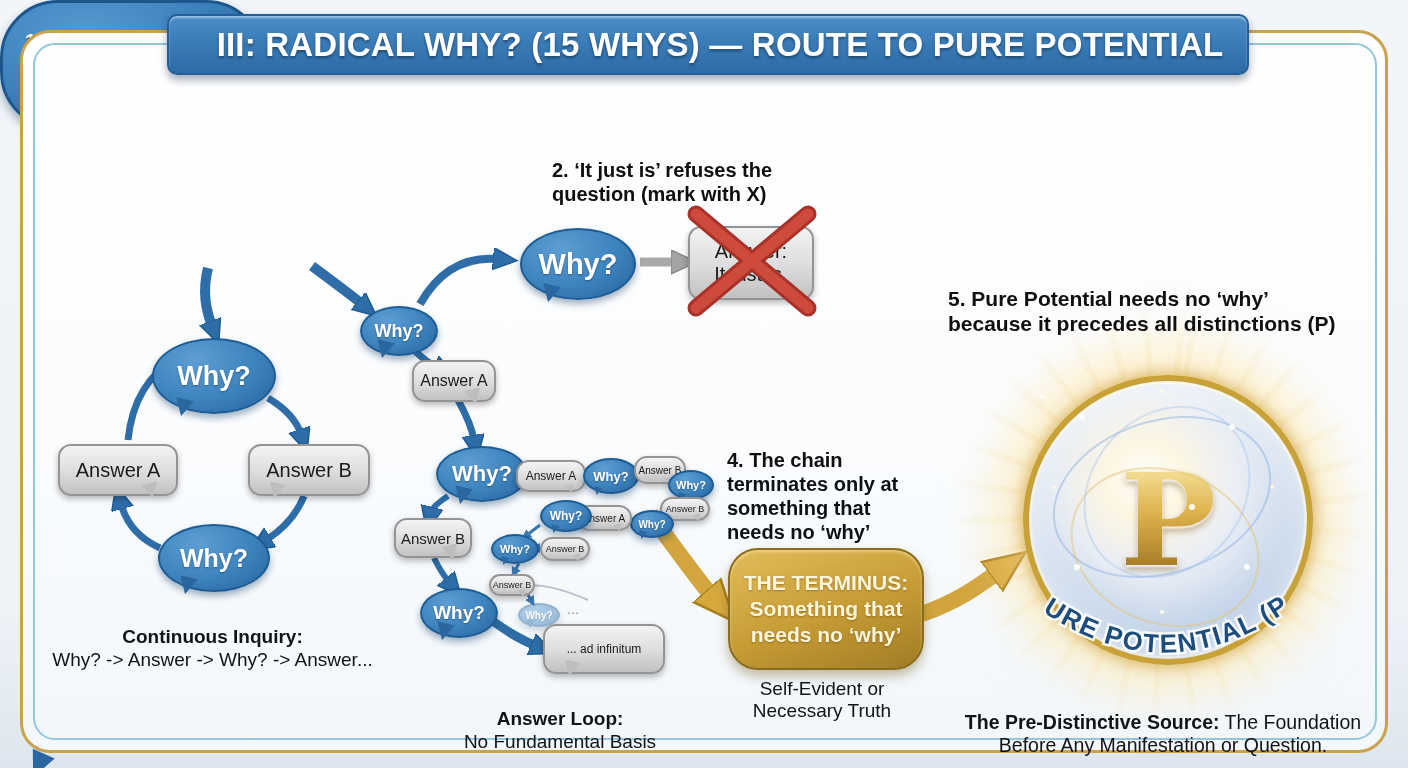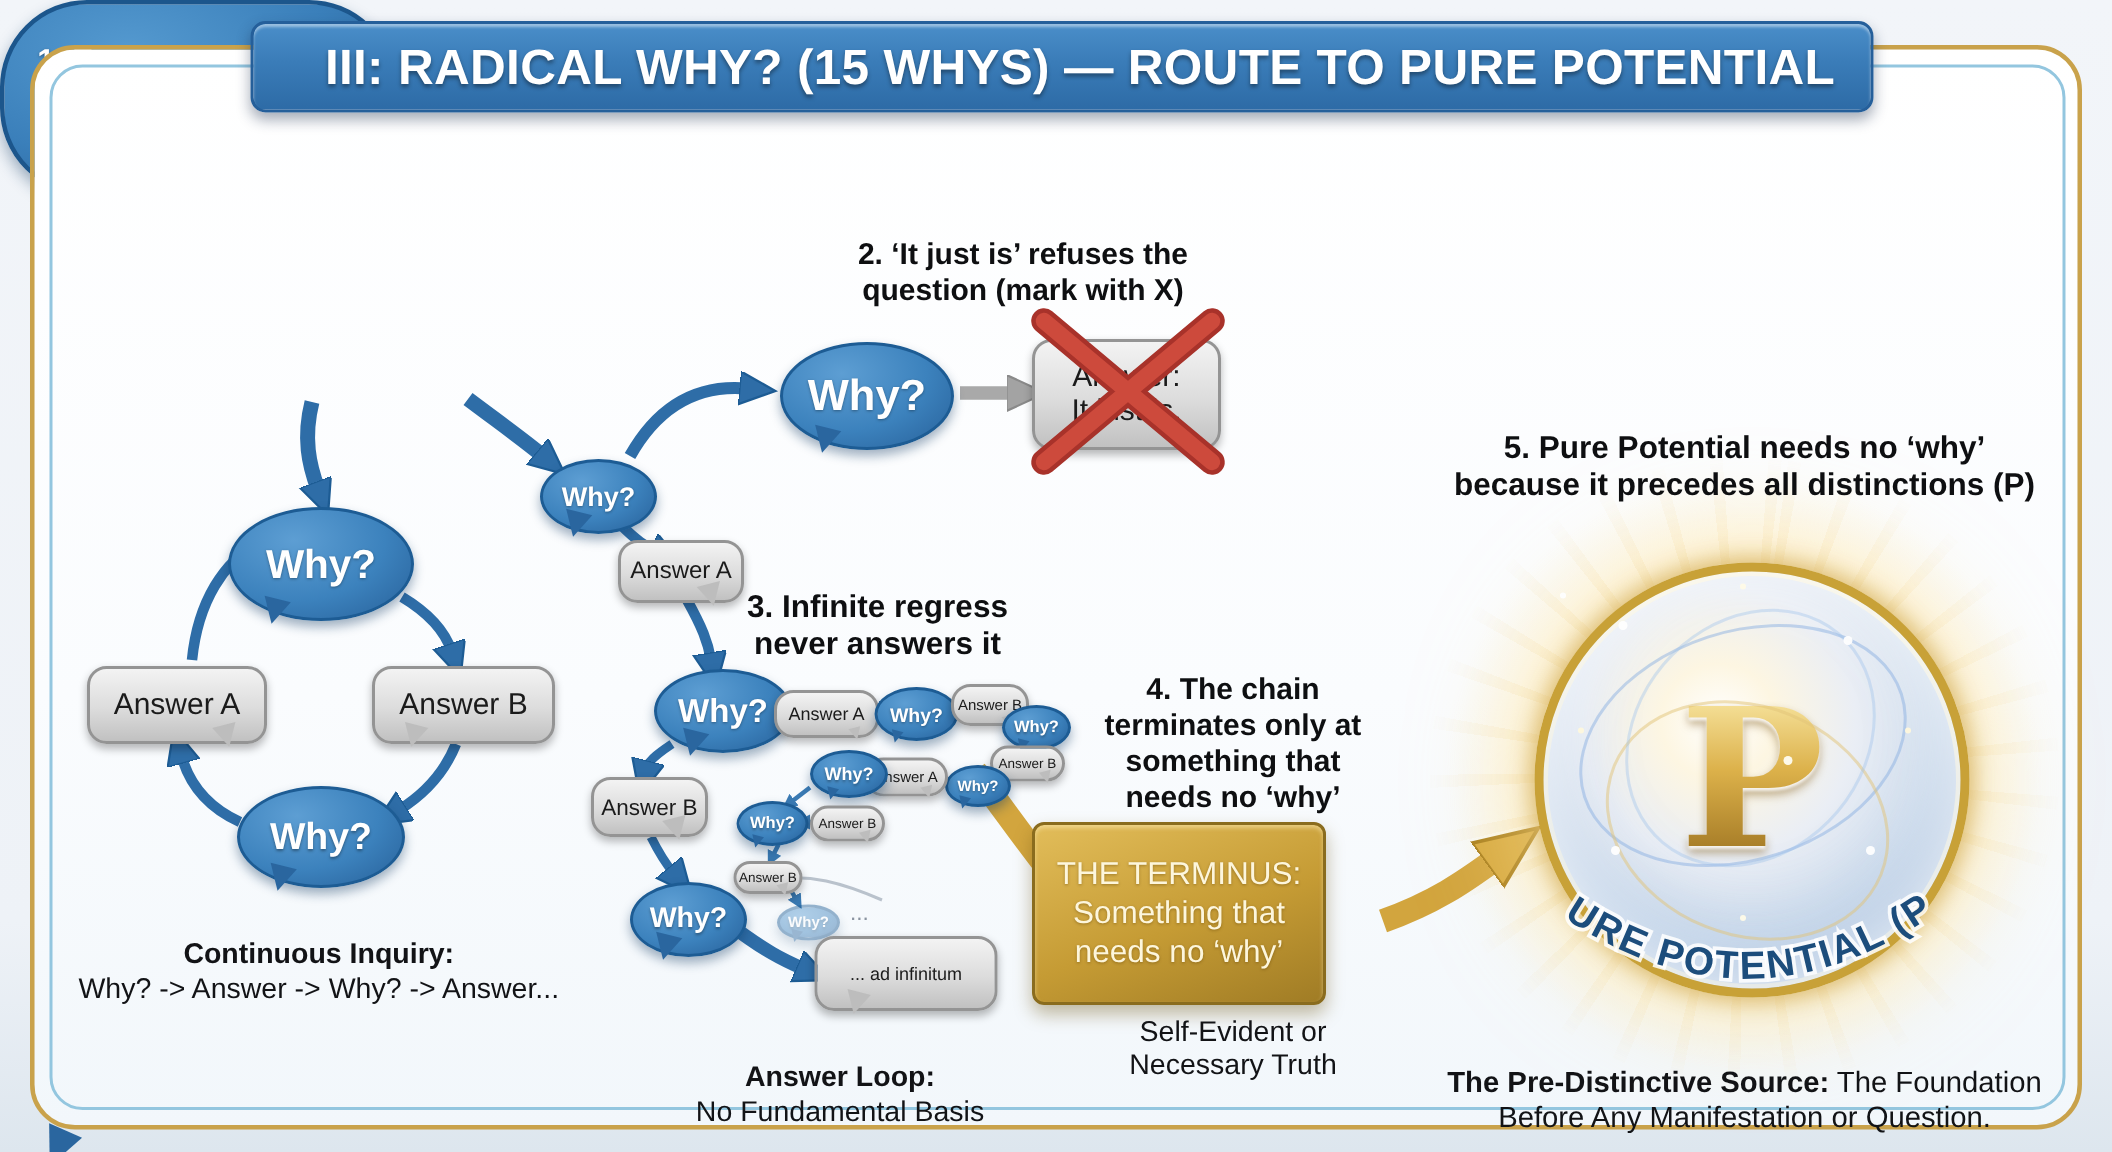--- a/index.html
+++ b/index.html
@@ -17,21 +17,21 @@
 
   
   .title-bar{left:167px;top:14px;width:1078px;height:57px;z-index:6;
     background:linear-gradient(180deg,#4a8ec9 0%,#3a7cb8 45%,#2d6ba6 100%);
     border:2px solid #255f9a;border-radius:10px;
     box-shadow:0 5px 9px rgba(20,40,70,.38), inset 0 2px 2px rgba(255,255,255,.45);
     display:flex;align-items:center;justify-content:center;}
   .title-text{color:#fff;font-weight:700;font-size:33px;letter-spacing:.2px;text-shadow:0 2px 3px rgba(0,0,0,.4);margin-left:24px;}
   .subtitle{left:355px;top:84px;width:700px;text-align:center;font-size:25px;color:#17191c;z-index:3;}
 
-  .hd{font-weight:700;color:#0e0f11;text-align:center;white-space:pre-line;line-height:1.2;z-index:3;}
+  .hd{font-weight:700;color:#0e0f11;text-align:left;white-space:pre-line;line-height:1.2;z-index:3;}
   .cap{color:#121316;text-align:center;white-space:pre-line;line-height:1.18;z-index:3;}
   .cap b{font-weight:700;}
 
   
   .bubble{position:absolute;display:flex;align-items:center;justify-content:center;z-index:3;
     color:#fff;font-weight:700;text-align:left;
     background:radial-gradient(ellipse at 35% 28%,#5d9ed3 0%,#3c82bd 55%,#276099 100%);
     border:2px solid #1d5c94;border-radius:50%;
     box-shadow:0 4px 7px rgba(20,60,100,.4);text-shadow:0 1px 2px rgba(0,0,0,.35);}
   .bubble.t-bl::after{content:"";position:absolute;bottom:-13px;left:16%;border:9px solid transparent;border-top:17px solid #2a669f;transform:rotate(14deg);}
@@ -51,25 +51,25 @@
   .gbox{position:absolute;display:flex;align-items:center;justify-content:center;z-index:3;
     color:#1b1b1b;text-align:center;white-space:pre-line;
     background:linear-gradient(180deg,#f3f3f3 0%,#dcdcdc 55%,#c1c1c1 100%);
     border:2px solid #949494;border-radius:13px;
     box-shadow:0 3px 6px rgba(0,0,0,.28);}
   .gbox.t-bl::after{content:"";position:absolute;bottom:-12px;left:14%;border:8px solid transparent;border-top:15px solid #bdbdbd;transform:rotate(14deg);}
   .gbox.t-br::after{content:"";position:absolute;bottom:-12px;right:14%;border:8px solid transparent;border-top:15px solid #bdbdbd;transform:rotate(-14deg);}
   .gbox.mini.t-br::after{bottom:-7px;border-width:4px;border-top-width:8px;}
 
   
-  .goldbox{left:688px;top:548px;width:192px;height:118px;z-index:3;
+  .goldbox{left:728px;top:548px;width:192px;height:118px;z-index:3;
     background:linear-gradient(160deg,#e2bd5a 0%,#c59b34 55%,#a07c25 100%);
-    border:2px solid #8a6c1e;border-radius:8px;
+    border:2px solid #8a6c1e;border-radius:30px;
     display:flex;align-items:center;justify-content:center;
-    color:#fdf6dc;font-weight:400;font-size:21px;line-height:1.25;text-align:center;white-space:pre-line;
+    color:#fdf6dc;font-weight:700;font-size:21px;line-height:1.25;text-align:center;white-space:pre-line;
     text-shadow:0 1px 2px rgba(90,60,0,.45);
     box-shadow:0 6px 12px rgba(110,85,20,.4), inset 0 2px 3px rgba(255,240,190,.5);}
 
   
   .glow{left:963px;top:315px;width:400px;height:400px;border-radius:50%;z-index:1;
     background:radial-gradient(circle,rgba(255,248,220,.95) 0%,rgba(255,238,195,.55) 38%,rgba(255,255,255,0) 70%);}
   .rays{left:953px;top:305px;width:420px;height:420px;border-radius:50%;z-index:1;opacity:.8;
     background:repeating-conic-gradient(from 8deg,rgba(238,206,134,.5) 0deg 2.4deg,rgba(255,255,255,0) 2.4deg 10.8deg);
     -webkit-mask:radial-gradient(circle,rgba(0,0,0,.95) 28%,rgba(0,0,0,.35) 55%,transparent 72%);
     mask:radial-gradient(circle,rgba(0,0,0,.95) 28%,rgba(0,0,0,.35) 55%,transparent 72%);}
@@ -188,22 +188,20 @@
   <div class="bubble t-bl" style="left:520px;top:228px;width:112px;height:68px;font-size:29px;">Why?</div>
   <div class="gbox t-br" style="left:688px;top:226px;width:122px;height:70px;font-size:20px;">Answer:
 It just is.</div>
   <svg class="abs xmark" viewBox="0 0 148 118">
     <path d="M18,12 L130,106 M130,12 L18,106" stroke="#a8322a" stroke-width="17" stroke-linecap="round" fill="none"></path>
     <path d="M18,12 L130,106 M130,12 L18,106" stroke="#cd4a3c" stroke-width="11" stroke-linecap="round" fill="none"></path>
   </svg>
 
   <div class="bubble t-bl" style="left:360px;top:306px;width:74px;height:46px;font-size:18px;">Why?</div>
   <div class="gbox t-br" style="left:412px;top:360px;width:80px;height:38px;font-size:16px;">Answer A</div>
-  <div class="abs hd" style="left:465px;top:392px;width:240px;font-size:21px;">3. Infinite regress
-never answers it</div>
   <div class="bubble t-bl" style="left:436px;top:446px;width:88px;height:52px;font-size:22px;">Why?</div>
 
   <div class="gbox mini t-br" style="left:516px;top:460px;width:66px;height:28px;font-size:12px;">Answer A</div>
   <div class="bubble mini t-bl" style="left:583px;top:458px;width:52px;height:32px;font-size:13px;">Why?</div>
   <div class="gbox mini t-br" style="left:634px;top:456px;width:48px;height:24px;font-size:10px;">Answer B</div>
   <div class="bubble mini t-bl" style="left:668px;top:470px;width:42px;height:26px;font-size:11px;">Why?</div>
   <div class="gbox mini t-br" style="left:660px;top:497px;width:46px;height:20px;font-size:9px;">Answer B</div>
   <div class="bubble mini t-bl" style="left:630px;top:510px;width:40px;height:24px;font-size:10px;">Why?</div>
   <div class="gbox mini t-br" style="left:576px;top:505px;width:52px;height:22px;font-size:10px;">Answer A</div>
   <div class="bubble mini t-bl" style="left:540px;top:500px;width:48px;height:28px;font-size:12px;">Why?</div>

